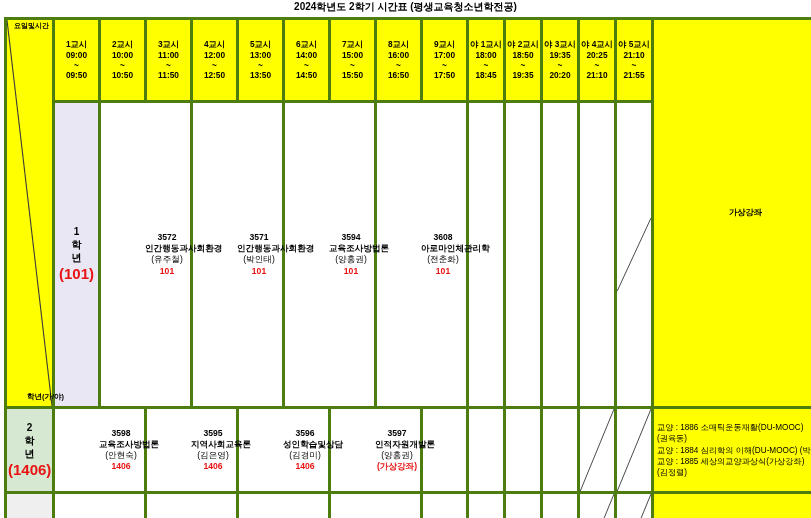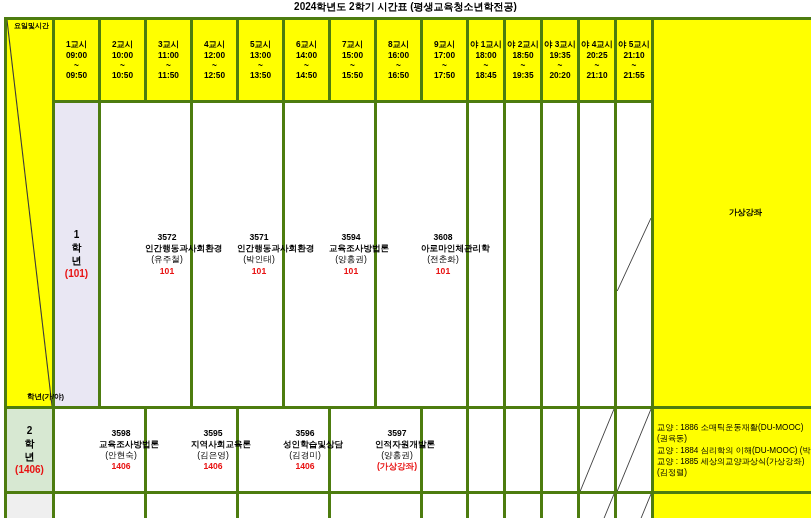--- a/index.html
+++ b/index.html
@@ -51,21 +51,21 @@
   .empty{background:#ffffff;}
   .slash{position:relative;background:#ffffff;padding:0;}
   .slash svg{display:block;width:100%;height:100%;}
   .virt{
     background:#ffff00;text-align:left;font-size:8.2px;line-height:1.35;
     padding:2px 3px;
   }
   .virt .ln{display:block;}
   .virt .blue{color:#1a1ad6;font-weight:bold;}
   .credit{font-weight:bold;font-size:9.5px;background:#ffffff;}
-  .redsm{color:#e81313;font-weight:bold;font-size:10px;}
+  .redsm{color:#e81313;font-weight:bold;font-size:15px;}
 </style>
 </head>
 <body>
 
 <div class="page">
 
   <div class="title">2024학년도 2학기 시간표 (평생교육청소년학전공)</div>
 
   <table>
     <colgroup>

